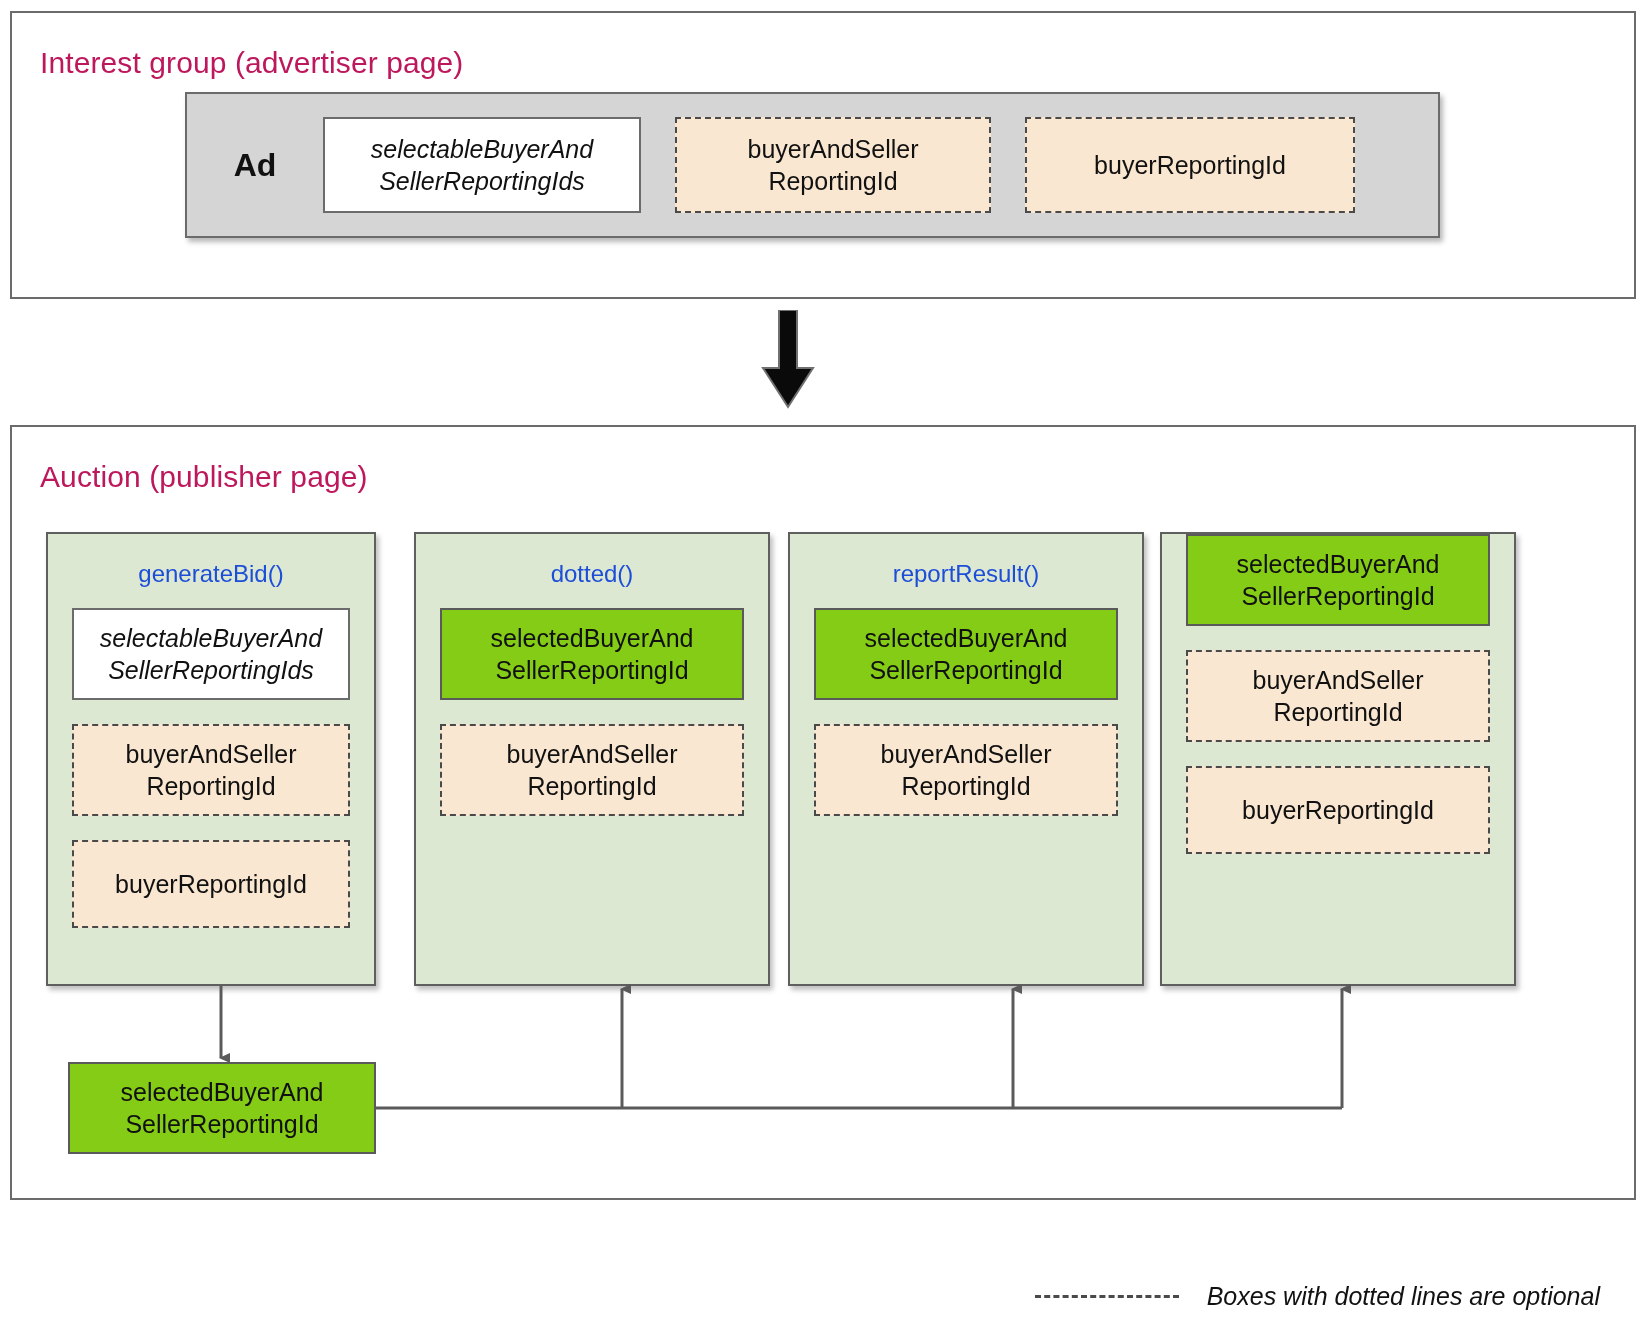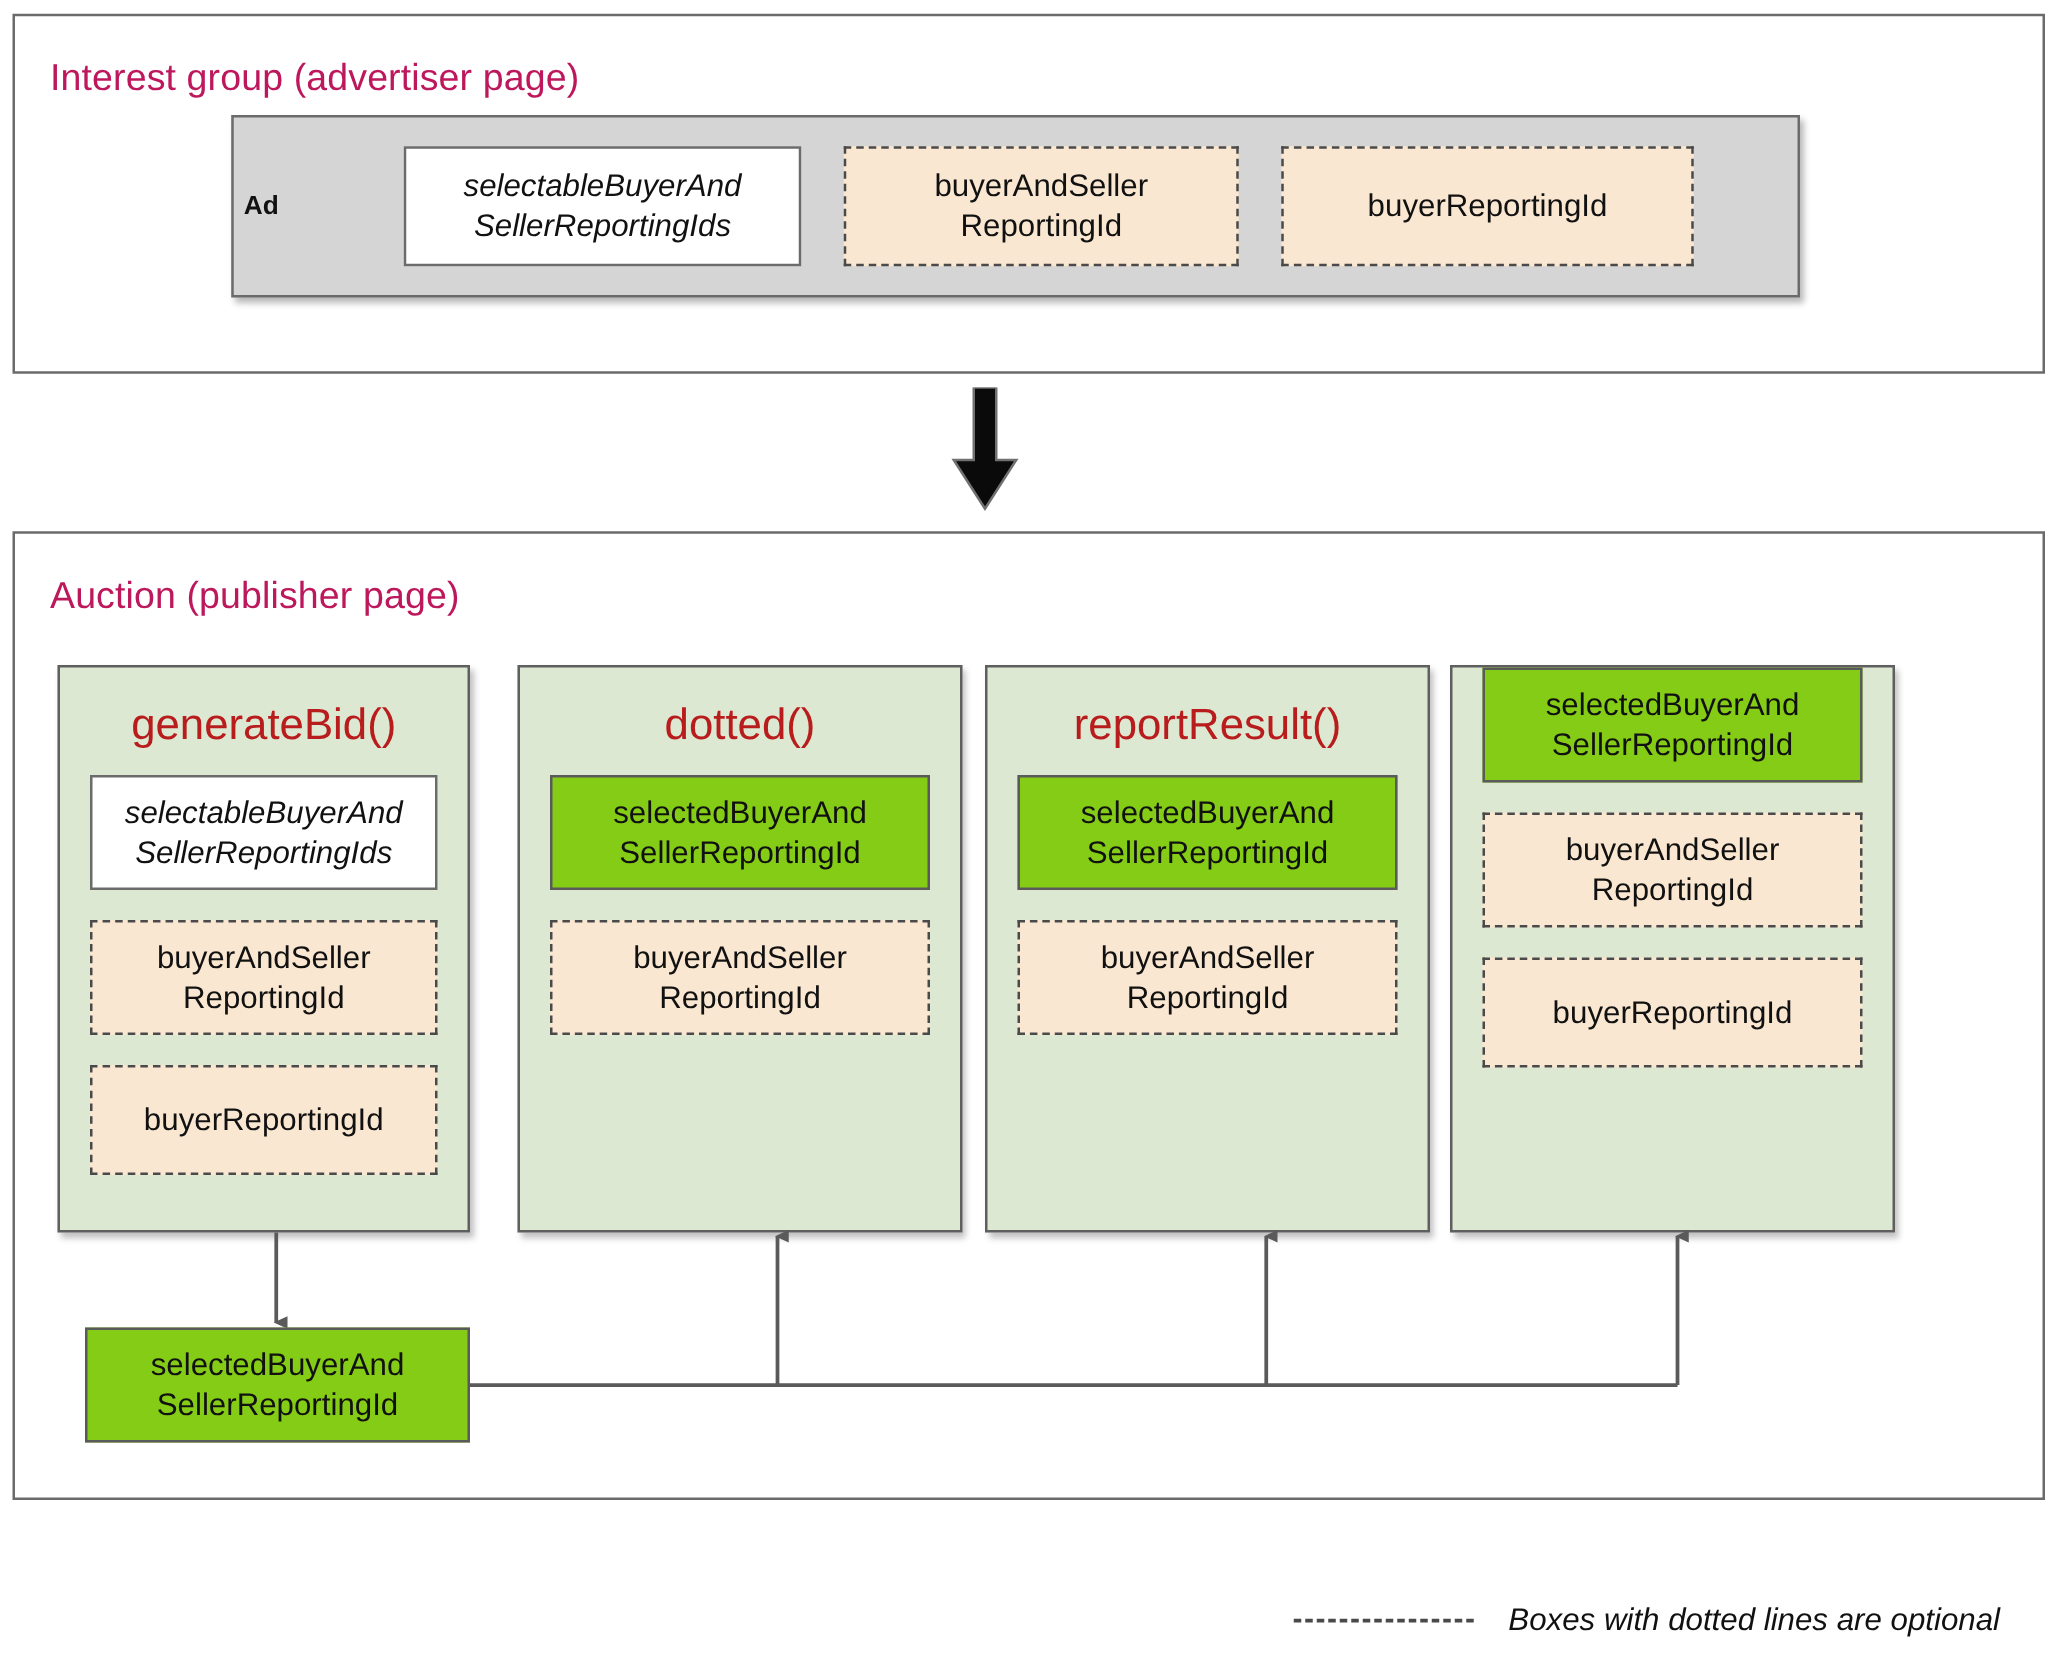--- a/index.html
+++ b/index.html
@@ -47,25 +47,25 @@
     width: 1255px;
     height: 146px;
     background: #d5d5d5;
     border: 2px solid #6b6b6b;
     box-sizing: border-box;
     box-shadow: 3px 4px 5px rgba(0,0,0,0.28);
     display: flex;
     align-items: center;
   }
   #ad-label {
-    font-size: 21px;
+    font-size: 32px;
     font-weight: bold;
     color: #111111;
     width: 120px;
-    text-align: left;
+    text-align: center;
     margin-left: 8px;
     flex: 0 0 auto;
   }
 
   
   .field-box {
     box-sizing: border-box;
     display: flex;
     align-items: center;
     justify-content: center;
@@ -104,22 +104,22 @@
     box-sizing: border-box;
     box-shadow: 3px 4px 5px rgba(0,0,0,0.25);
   }
   #col-generateBid { left: 46px;   width: 330px; }
   #col-scoreAd     { left: 414px;  width: 356px; }
   #col-reportResult{ left: 788px;  width: 356px; }
   #col-reportWin   { left: 1160px; width: 356px; }
 
   .fn-title {
     text-align: center;
-    font-size: 35px;
-    color: #b91c1c;
+    font-size: 24px;
+    color: #1d4ed8;
     margin-top: 26px;
     margin-bottom: 20px;
   }
   .fn-body { padding: 0 24px; }
   .fn-body .field-box { width: 100%; }
   .fn-body .field-box + .field-box { margin-top: 24px; }
   .h-two { height: 92px; }
   .h-one { height: 88px; }
 
   

